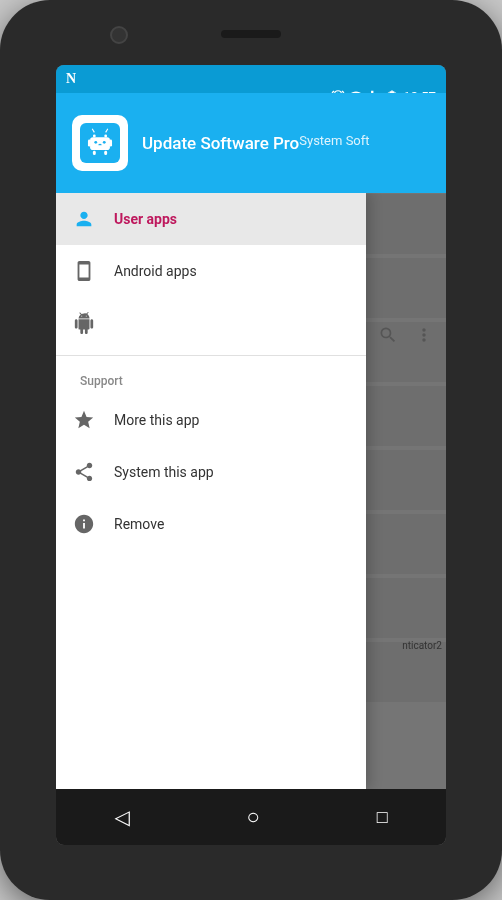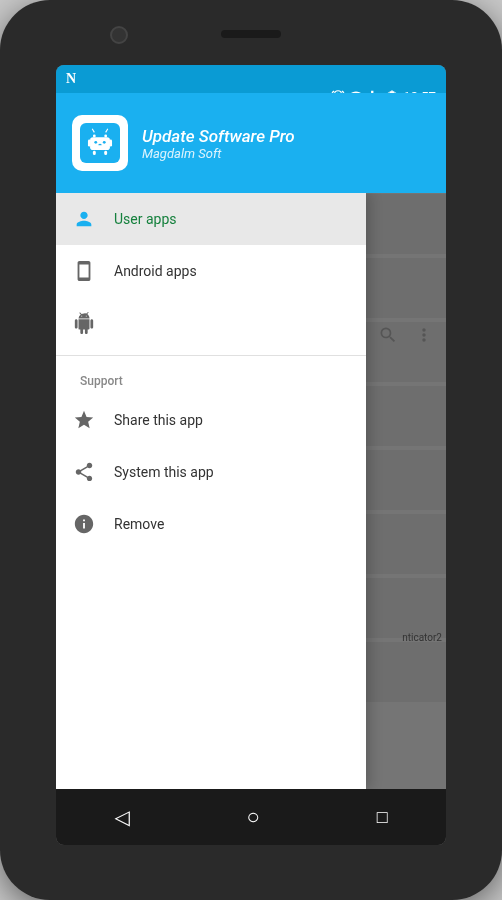--- a/index.html
+++ b/index.html
@@ -122,22 +122,20 @@
       background: #1ab0f0;
       border-radius: 6px;
       display: flex;
       align-items: center;
       justify-content: center;
       position: relative;
     }
 
     .app-title-area {
       display: flex;
-      flex-direction: column;
-      font-style: italic;
     }
 
     .app-title {
       color: white;
       font-size: 17px;
       font-weight: 500;
     }
 
     .app-subtitle {
       color: rgba(255,255,255,0.85);
@@ -194,30 +192,30 @@
       justify-content: center;
       flex-shrink: 0;
     }
 
     .drawer-item-label {
       font-size: 14px;
       color: #333;
     }
 
     .drawer-item.active .drawer-item-label {
-      color: #15803d;
-      font-weight: 400;
+      color: #be185d;
+      font-weight: 700;
     }
 
     
     .bg-area {
       position: absolute;
       right: 0;
       top: 0;
-      bottom: 16px;
+      bottom: 8px;
       width: 80px;
       background: #757575;
       display: flex;
       flex-direction: column;
       gap: 2px;
     }
 
     .bg-list-item {
       height: 60px;
       background: #6e6e6e;
@@ -328,21 +326,21 @@
 
               <path d="M22 27 Q24 25 26 27" stroke="#1ab0f0" stroke-width="1.5" fill="none"></path>
 
               <line x1="16" y1="9" x2="13" y2="4" stroke="white" stroke-width="1.5"></line>
               <line x1="32" y1="9" x2="35" y2="4" stroke="white" stroke-width="1.5"></line>
             </svg>
           </div>
         </div>
         <div class="app-title-area">
           <span class="app-title">Update Software Pro</span>
-          <span class="app-subtitle">Magdalm Soft</span>
+          <span class="app-subtitle">System Soft</span>
         </div>
       </div>
 
       <div class="content-body">
 
         <div class="bg-area">
           <div class="bg-list-item"></div>
           <div class="bg-list-item"></div>
           <div class="bg-list-item"></div>
           <div class="bg-list-item"></div>
@@ -398,21 +396,21 @@
 
           <div class="drawer-section-header">Support</div>
 
 
           <div class="drawer-item">
             <div class="drawer-item-icon">
               <svg width="22" height="22" viewBox="0 0 24 24" fill="#666">
                 <path d="M12 17.27L18.18 21l-1.64-7.03L22 9.24l-7.19-.61L12 2 9.19 8.63 2 9.24l5.46 4.73L5.82 21z"></path>
               </svg>
             </div>
-            <span class="drawer-item-label">Share this app</span>
+            <span class="drawer-item-label">More this app</span>
           </div>
 
           <div class="drawer-item">
             <div class="drawer-item-icon">
               <svg width="22" height="22" viewBox="0 0 24 24" fill="#666">
                 <path d="M18 16.08c-.76 0-1.44.3-1.96.77L8.91 12.7c.05-.23.09-.46.09-.7s-.04-.47-.09-.7l7.05-4.11c.54.5 1.25.81 2.04.81 1.66 0 3-1.34 3-3s-1.34-3-3-3-3 1.34-3 3c0 .24.04.47.09.7L8.04 9.81C7.5 9.31 6.79 9 6 9c-1.66 0-3 1.34-3 3s1.34 3 3 3c.79 0 1.5-.31 2.04-.81l7.12 4.16c-.05.21-.08.43-.08.65 0 1.61 1.31 2.92 2.92 2.92 1.61 0 2.92-1.31 2.92-2.92s-1.31-2.92-2.92-2.92z"></path>
               </svg>
             </div>
             <span class="drawer-item-label">System this app</span>
           </div>

